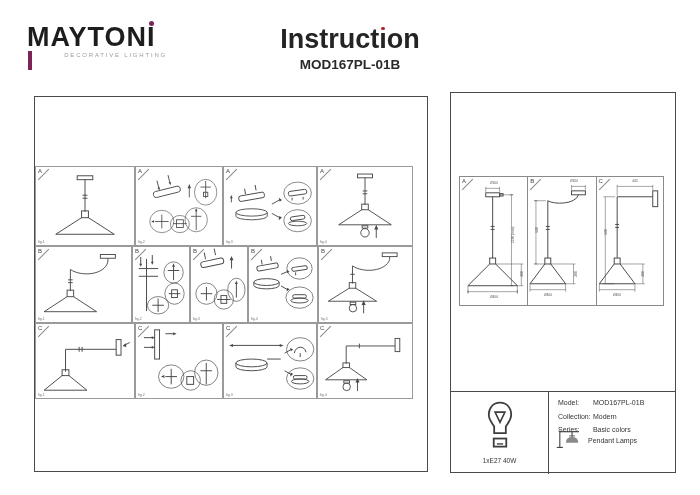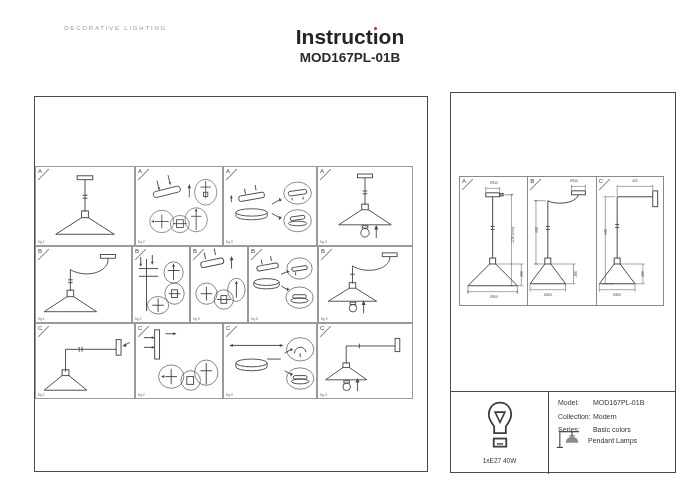--- a/index.html
+++ b/index.html
@@ -10,21 +10,21 @@
   #logo{position:absolute;left:27px;top:24px;width:142px;}
   #logo .word{font-size:27px;font-weight:800;letter-spacing:1px;color:#1d1d1d;line-height:1;white-space:nowrap;}
   .logo-m{position:relative;display:inline-block;}
   .logo-m::before{content:'';position:absolute;left:1px;top:5px;width:3.5px;height:19px;background:#7d2456;}
   .logo-i{position:relative;display:inline-block;}
   .logo-i::after{content:'';position:absolute;left:50%;top:-3px;width:5px;height:5px;margin-left:-2.5px;
                  border-radius:50%;background:#7d2456;}
   #tagline{margin-top:1px;font-size:6px;letter-spacing:1.8px;color:#9b9b9b;text-align:right;padding-right:2px;}
 
   #titleblock{position:absolute;left:250px;top:25px;width:200px;text-align:center;}
-  #pagetitle{font-size:21px;font-weight:700;color:#242424;line-height:1.1;}
+  #pagetitle{font-size:27px;font-weight:700;color:#242424;line-height:1.1;}
   .title-i{position:relative;display:inline-block;}
   .title-i::after{content:'';position:absolute;left:50%;top:1.5px;width:3.6px;height:3.6px;margin-left:-1.8px;
                   border-radius:50%;background:#b5232a;}
   #modelno{font-size:13.5px;font-weight:700;color:#2a2a2a;margin-top:2px;}
 
   
   #mainbox{position:absolute;left:34px;top:96px;width:394px;height:376px;
            border:1px solid #4a4a4a;box-sizing:border-box;}
   #grid{position:absolute;left:0;top:69px;width:378px;height:233px;}
   .icell{position:absolute;box-sizing:border-box;border:0.75px solid #9a9a9a;background:#fff;}
@@ -381,20 +381,21 @@
     <line x1="17" y1="9" x2="25" y2="9" stroke-width="1"></line>
     <line x1="21" y1="9" x2="21" y2="13" stroke-width="1"></line>
     <path d="M13,17 A8,7 0 0 1 29,17 L29,18 L13,18 Z" fill="#8a8a8a" stroke="none"></path>
   </symbol>
 </defs>
 </svg>
 
 <div id="page">
 
   <div id="logo">
+    <div class="word"><span class="logo-m"></span><span>MAYTON</span><span class="logo-i">I</span></div>
     <div id="tagline">DECORATIVE LIGHTING</div>
   </div>
 
   <div id="titleblock">
     <div id="pagetitle"><span>Instruct</span><span class="title-i">ı</span><span>on</span></div>
     <div id="modelno">MOD167PL-01B</div>
   </div>
 
   <div id="mainbox">
     <div id="grid">

